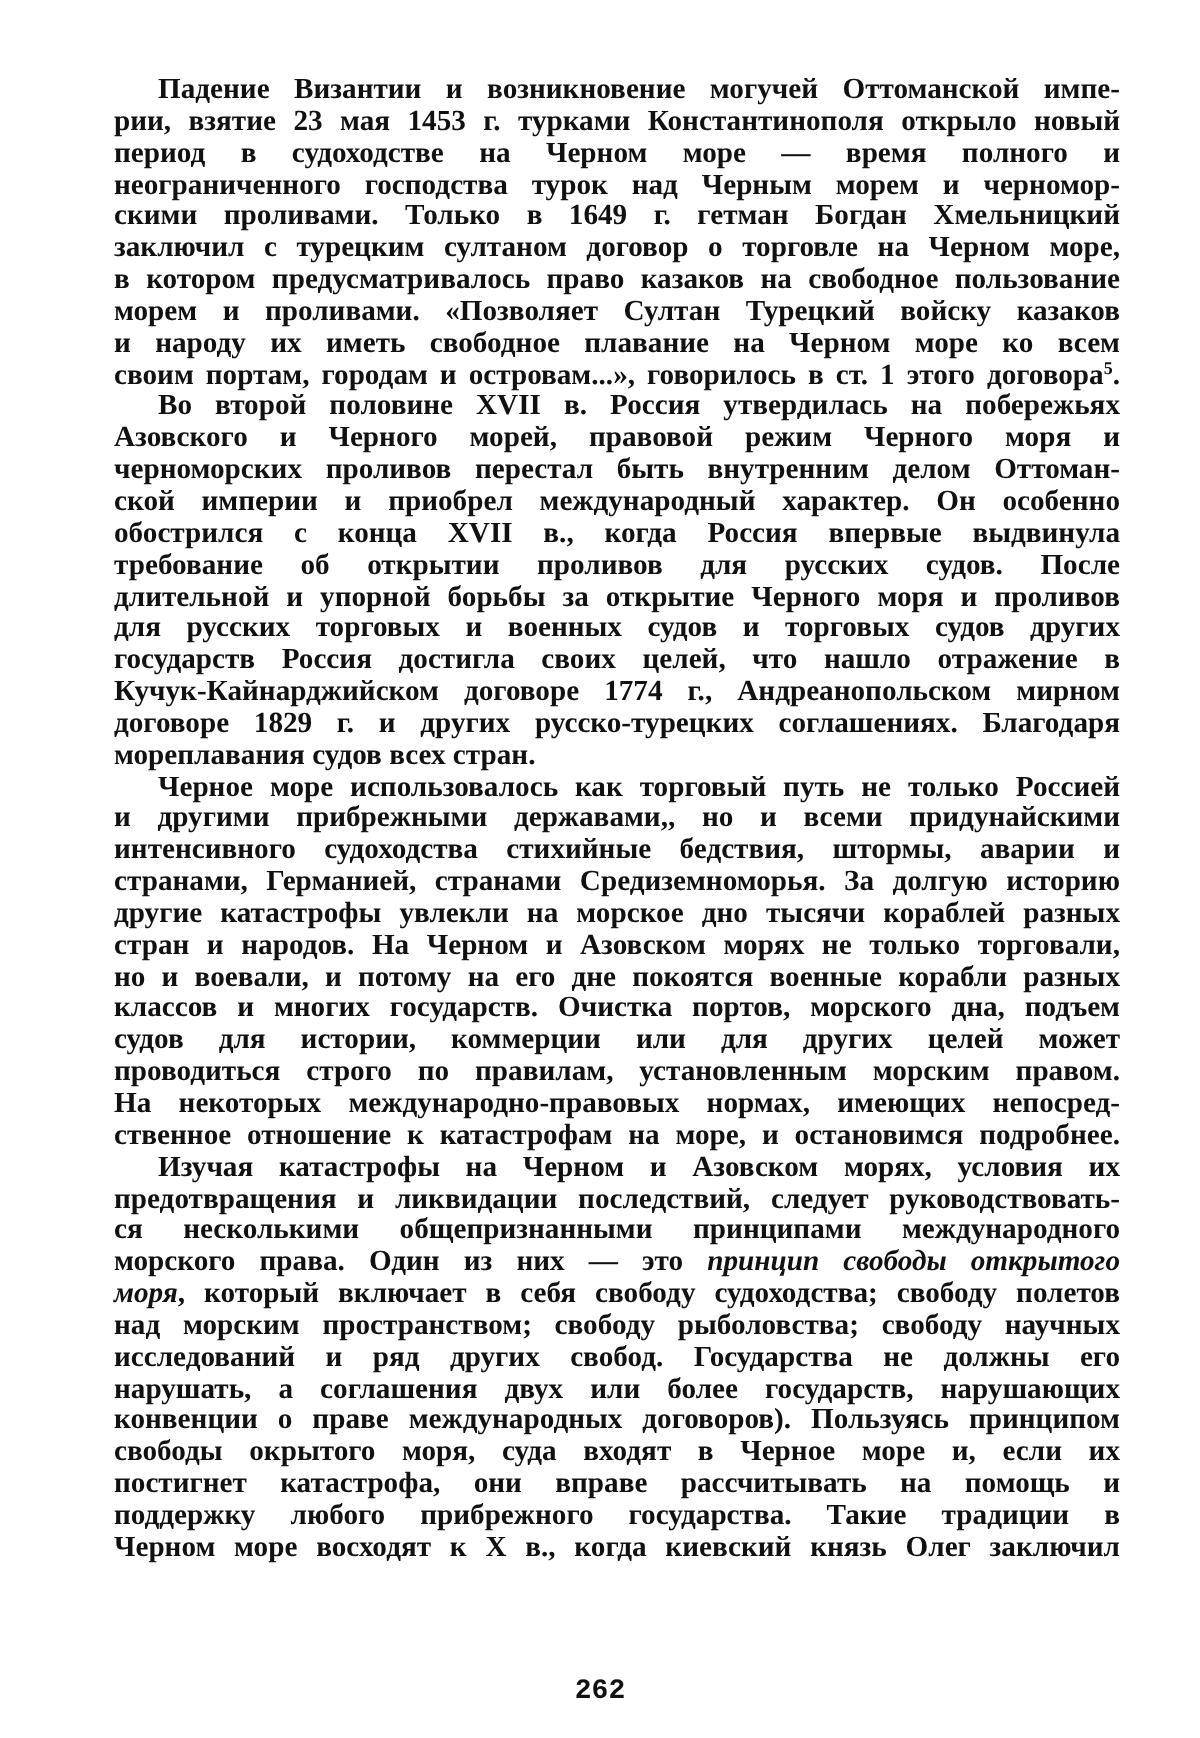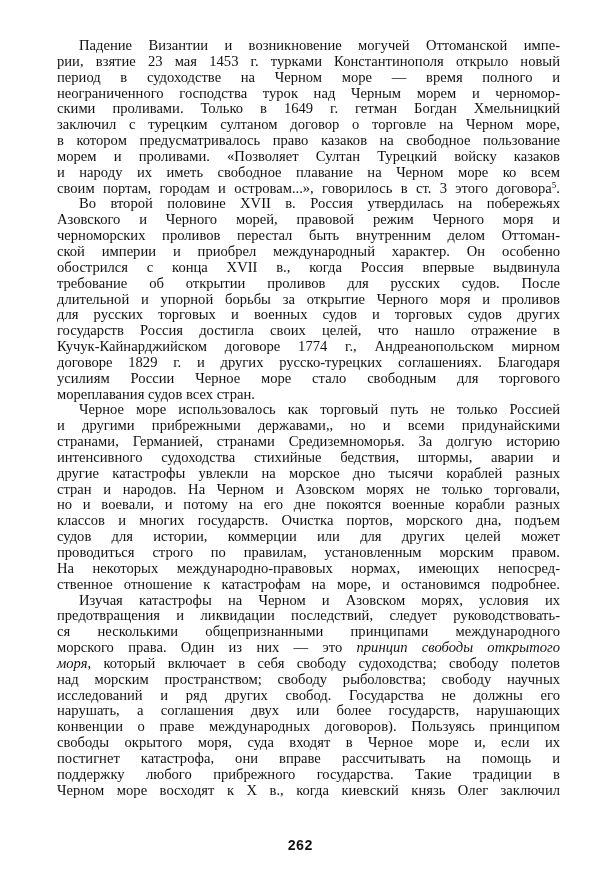--- a/index.html
+++ b/index.html
@@ -15,21 +15,21 @@
       color: #111111;
     }
     .page {
       position: absolute;
       left: 57px;
       top: 38px;
       width: 503px;
       font-family: "Liberation Serif", serif;
       font-size: 14.6px;
       line-height: 15.85px;
-      font-weight: normal;
+      font-weight: bold;
     }
     .line {
       display: block;
       height: 15.85px;
       white-space: nowrap;
       text-align: justify;
       text-align-last: justify;
       overflow: visible;
     }
     .line.last {
@@ -65,44 +65,43 @@
   <div>
     <span class="line indent">Падение Византии и возникновение могучей Оттоманской импе-</span>
     <span class="line">рии, взятие 23 мая 1453 г. турками Константинополя открыло новый</span>
     <span class="line">период в судоходстве на Черном море — время полного и</span>
     <span class="line">неограниченного господства турок над Черным морем и черномор-</span>
     <span class="line">скими проливами. Только в 1649 г. гетман Богдан Хмельницкий</span>
     <span class="line">заключил с турецким султаном договор о торговле на Черном море,</span>
     <span class="line">в котором предусматривалось право казаков на свободное пользование</span>
     <span class="line">морем и проливами. «Позволяет Султан Турецкий войску казаков</span>
     <span class="line">и народу их иметь свободное плавание на Черном море ко всем</span>
-    <span class="line"><span>своим портам, городам и островам...», говорилось в ст. 3 этого договора</span><sup>5</sup><span>.</span></span>
+    <span class="line"><span>своим портам, городам и островам...», говорилось в ст. 1 этого договора</span><sup>5</sup><span>.</span></span>
   </div>
 
   <div>
     <span class="line indent">Во второй половине XVII в. Россия утвердилась на побережьях</span>
     <span class="line">Азовского и Черного морей, правовой режим Черного моря и</span>
     <span class="line">черноморских проливов перестал быть внутренним делом Оттоман-</span>
     <span class="line">ской империи и приобрел международный характер. Он особенно</span>
     <span class="line">обострился с конца XVII в., когда Россия впервые выдвинула</span>
     <span class="line">требование об открытии проливов для русских судов. После</span>
     <span class="line">длительной и упорной борьбы за открытие Черного моря и проливов</span>
     <span class="line">для русских торговых и военных судов и торговых судов других</span>
     <span class="line">государств Россия достигла своих целей, что нашло отражение в</span>
     <span class="line">Кучук-Кайнарджийском договоре 1774 г., Андреанопольском мирном</span>
     <span class="line">договоре 1829 г. и других русско-турецких соглашениях. Благодаря</span>
-    <span class="line">усилиям России Черное море стало свободным для торгового</span>
     <span class="line last">мореплавания судов всех стран.</span>
   </div>
 
   <div>
     <span class="line indent">Черное море использовалось как торговый путь не только Россией</span>
     <span class="line">и другими прибрежными державами,, но и всеми придунайскими</span>
+    <span class="line">интенсивного судоходства стихийные бедствия, штормы, аварии и</span>
     <span class="line">странами, Германией, странами Средиземноморья. За долгую историю</span>
-    <span class="line">интенсивного судоходства стихийные бедствия, штормы, аварии и</span>
     <span class="line">другие катастрофы увлекли на морское дно тысячи кораблей разных</span>
     <span class="line">стран и народов. На Черном и Азовском морях не только торговали,</span>
     <span class="line">но и воевали, и потому на его дне покоятся военные корабли разных</span>
     <span class="line">классов и многих государств. Очистка портов, морского дна, подъем</span>
     <span class="line">судов для истории, коммерции или для других целей может</span>
     <span class="line">проводиться строго по правилам, установленным морским правом.</span>
     <span class="line">На некоторых международно-правовых нормах, имеющих непосред-</span>
     <span class="line">ственное отношение к катастрофам на море, и остановимся подробнее.</span>
   </div>
 

